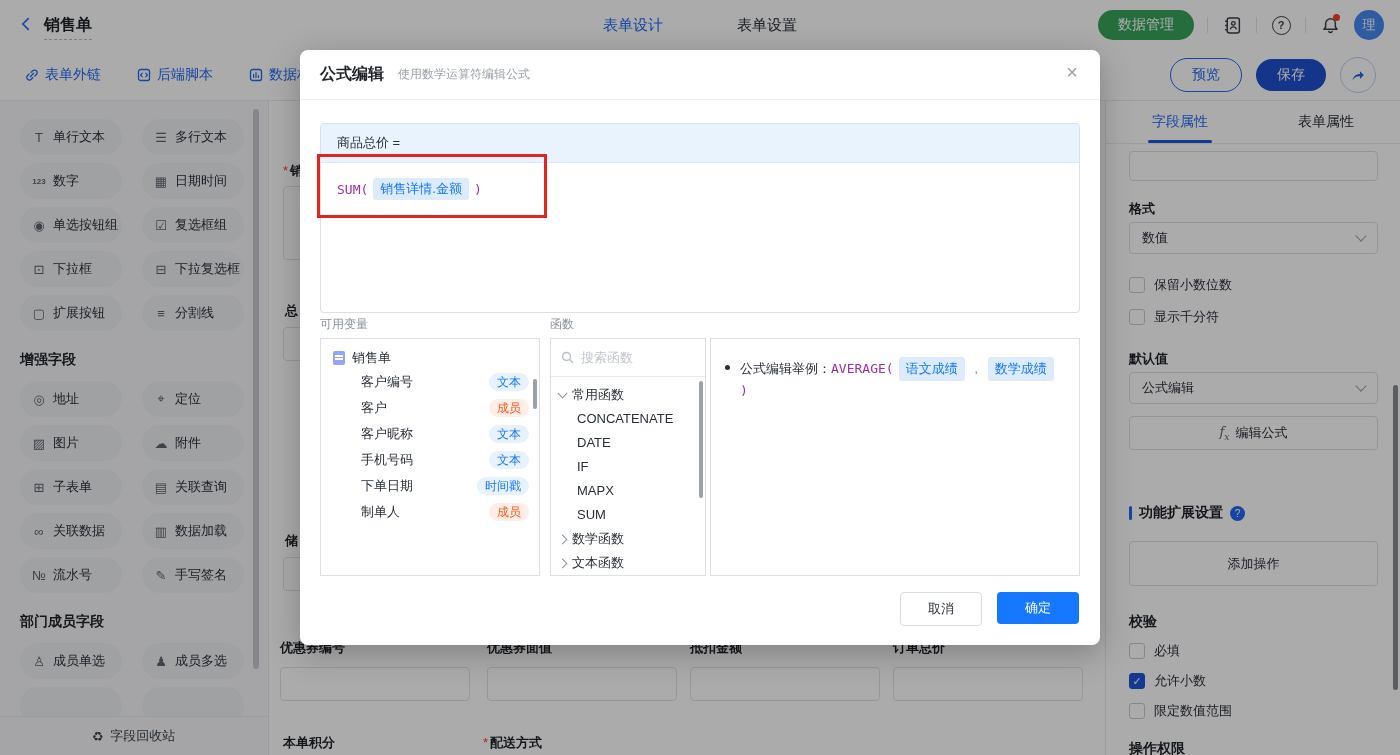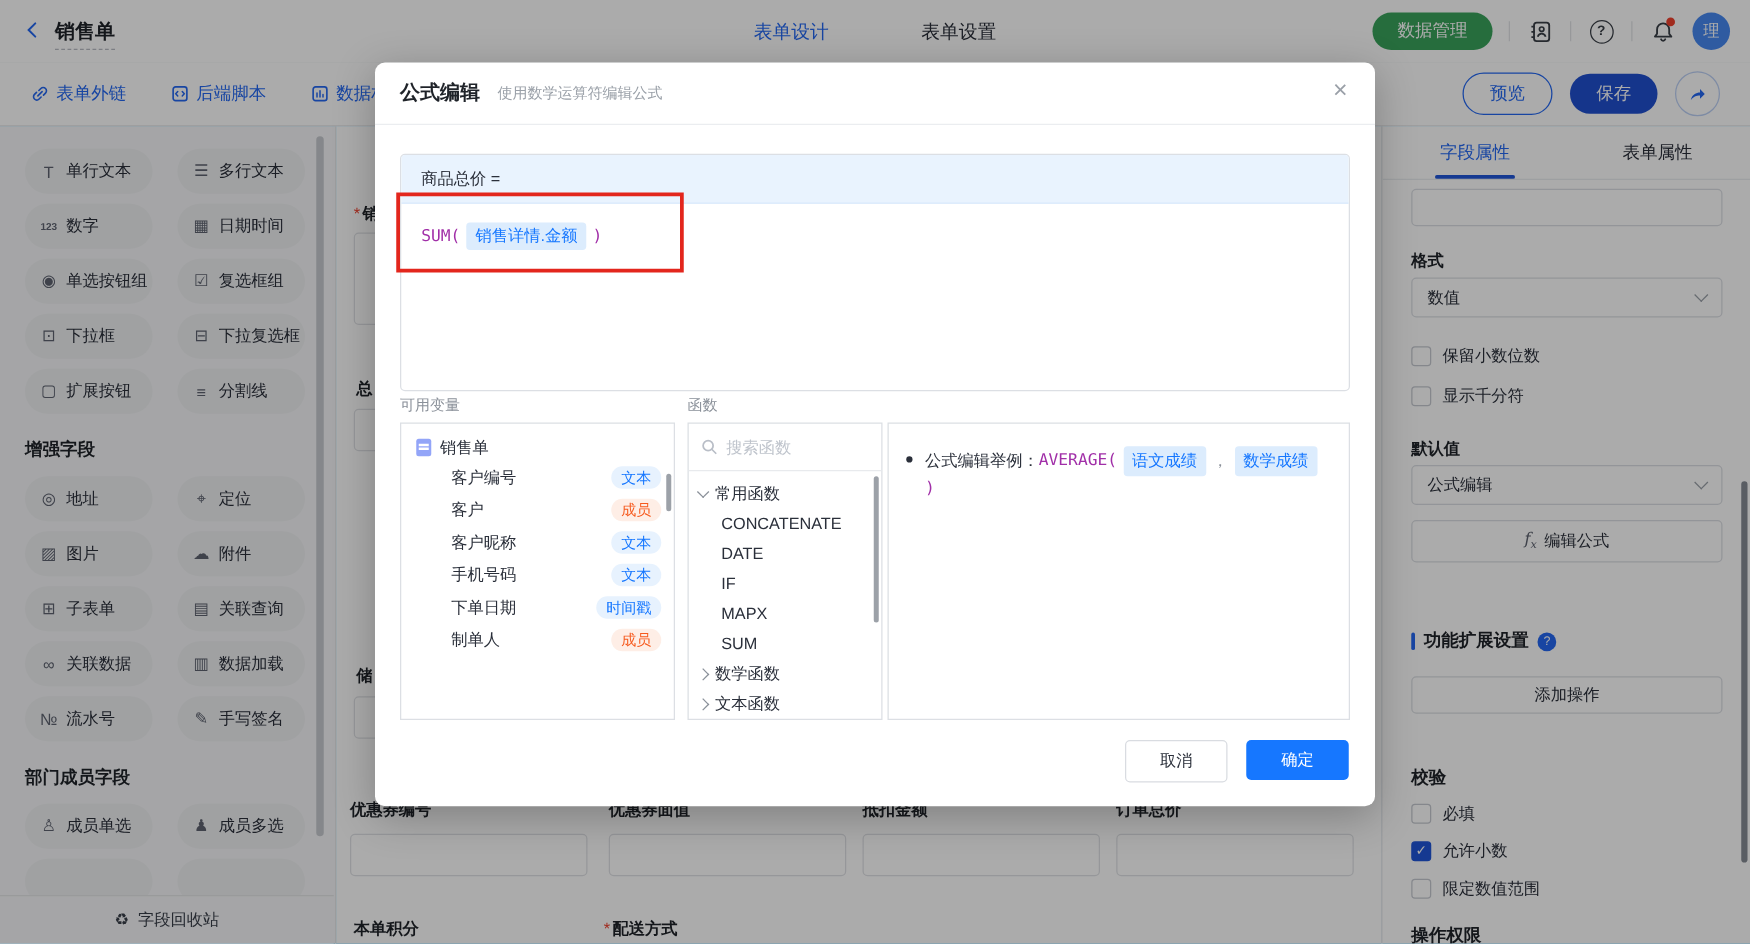--- a/index.html
+++ b/index.html
@@ -361,21 +361,21 @@
       </div>
       <div class="p-btn" style="top:273px;">
         <span class="fx">f<sub style="font-size:9px;">x</sub></span>
         <span>编辑公式</span>
       </div>
       <div class="sec-title" style="top:361px;left:0;">
         <span class="bluebar"></span>
         <span>功能扩展设置</span>
         <span class="qicon">?</span>
       </div>
-      <div class="p-btn" style="top:398px;height:30px;">
+      <div class="p-btn" style="top:398px;height:45px;">
         <span>添加操作</span>
       </div>
       <div class="p-label" style="top:470px;font-size:14px;">校验</div>
       <div class="cb-row" style="top:499px;left:0;">
         <span class="cb"></span>
           <span>必填</span>
       </div>
       <div class="cb-row" style="top:529px;left:0;">
         <span class="cb on"></span>
           <span>允许小数</span>

